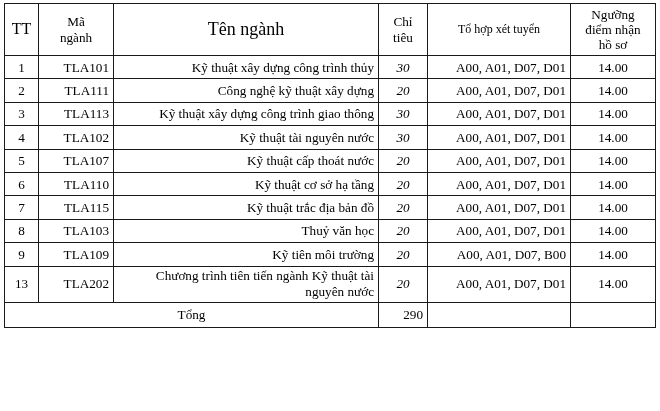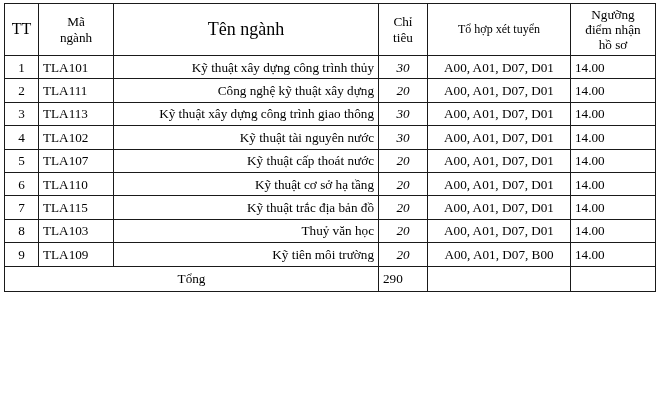--- a/index.html
+++ b/index.html
@@ -61,38 +61,38 @@
     padding: 2px 3px;
     line-height: 1.15;
   }
   thead th.h-tt      { font-size: 16px; }
   thead th.h-name    { font-size: 18px; }
   thead th.h-comb    { font-size: 12px; }
 
   
   tbody tr { height: 23.4px; }
   td.cell-tt      { text-align: center; }
-  td.cell-code    { text-align: left; }
+  td.cell-code    { text-align: right; }
   td.cell-name    { text-align: right; padding-left: 6px; }
   td.cell-quota   { text-align: center; font-style: italic; }
-  td.cell-comb    { text-align: center; }
-  td.cell-thresh  { }
+  td.cell-comb    { text-align: right; }
+  td.cell-thresh  { text-align: center; }
 
   tr.tall { height: 36px; }
   tr.tall td.cell-name { line-height: 1.2; }
 
   
   tr.total-row { height: 25px; }
   td.cell-total-label {
     text-align: center;
     font-weight: bold;
     font-size: 14px;
   }
   td.cell-total-quota {
-    text-align: left;
+    text-align: right;
     font-weight: bold;
   }
   td.cell-total-blank { background: #ffffff; }
 </style>
 </head>
 <body>
 
 <div class="sheet">
 
   <table class="admissions">
@@ -192,20 +192,28 @@
           <td class="cell-thresh">14.00</td>
         </tr>
         <tr>
           <td class="cell-tt">9</td>
           <td class="cell-code">TLA109</td>
           <td class="cell-name">Kỹ tiên môi trường</td>
           <td class="cell-quota">20</td>
           <td class="cell-comb">A00, A01, D07, B00</td>
           <td class="cell-thresh">14.00</td>
         </tr>
+        <tr class="tall">
+          <td class="cell-tt">13</td>
+          <td class="cell-code">TLA202</td>
+          <td class="cell-name">Chương trình tiên tiến ngành Kỹ thuật tài nguyên nước</td>
+          <td class="cell-quota">20</td>
+          <td class="cell-comb">A00, A01, D07, D01</td>
+          <td class="cell-thresh">14.00</td>
+        </tr>
       </tbody>
 
     <tfoot>
       <tr class="total-row">
         <td class="cell-total-label" colspan="3">Tổng</td>
         <td class="cell-total-quota">290</td>
         <td class="cell-total-blank"></td>
         <td class="cell-total-blank"></td>
       </tr>
     </tfoot>

